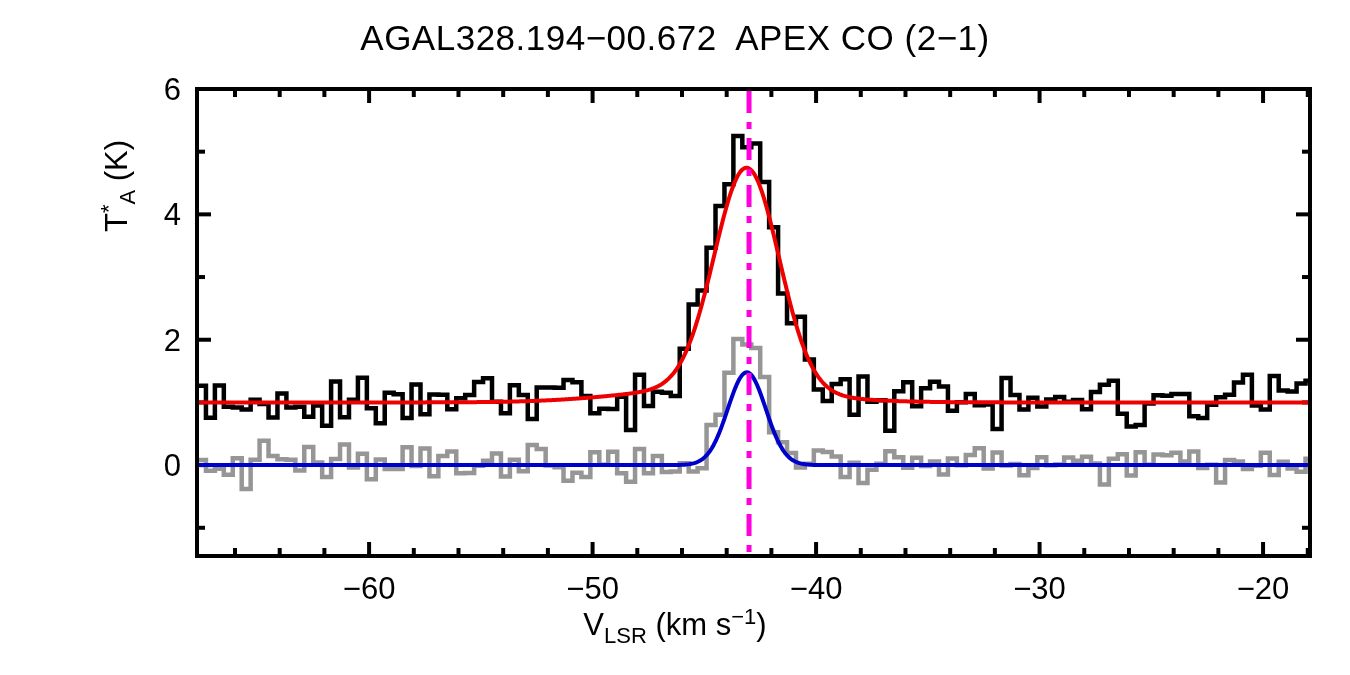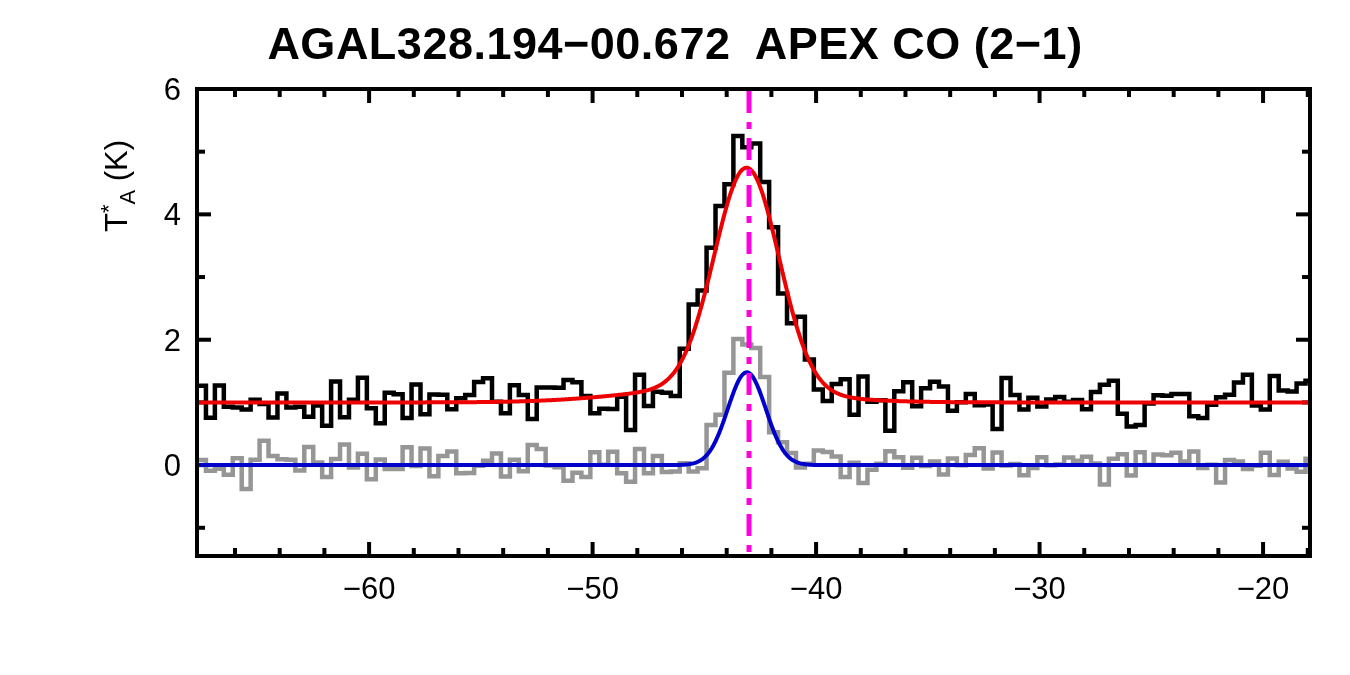--- a/index.html
+++ b/index.html
@@ -2,21 +2,21 @@
 <html><head>
 <meta charset="utf-8">
 <style>
   html,body{margin:0;padding:0;background:#ffffff;}
   body{width:1350px;height:675px;overflow:hidden;
        font-family:"Liberation Sans","DejaVu Sans",sans-serif;color:#000;}
   #root{position:relative;width:1350px;height:675px;}
 
   #plot-title{
     position:absolute; left:0; top:18px; width:1350px;
-    text-align:center; font-size:45px; font-weight:700; letter-spacing:.5px;
+    text-align:center; font-size:35px; font-weight:400; letter-spacing:.5px;
     white-space:pre;
   }
 
   #canvas-wrap{position:absolute;left:0;top:0;width:1350px;height:675px;}
   svg{display:block;}
 
   .tick-lbl{font-size:31px; font-family:"Liberation Sans","DejaVu Sans",sans-serif;}
 
   #ylabel{
     position:absolute; left:96px; top:232px;
@@ -35,20 +35,21 @@
 </style>
 </head>
 <body>
 
 <div id="root">
 
   <div id="plot-title">AGAL328.194−00.672  APEX CO (2−1)</div>
 
   <div id="ylabel">T<span class="sup">*</span><span class="sub">A</span> (K)</div>
 
+  <div id="xlabel">V<span class="sub">LSR</span> (km s<span class="sup">−1</span>)</div>
 
   <div id="canvas-wrap">
     <svg width="1350" height="675" id="chart-svg">
       <defs>
           <clipPath id="plotclip">
             <rect x="199" y="91" width="1109" height="463"></rect>
           </clipPath>
         </defs>
         <g id="g-ticks">
           <line x1="234.9939759036145" y1="556" x2="234.9939759036145" y2="548" stroke="#000" stroke-width="4"></line>

